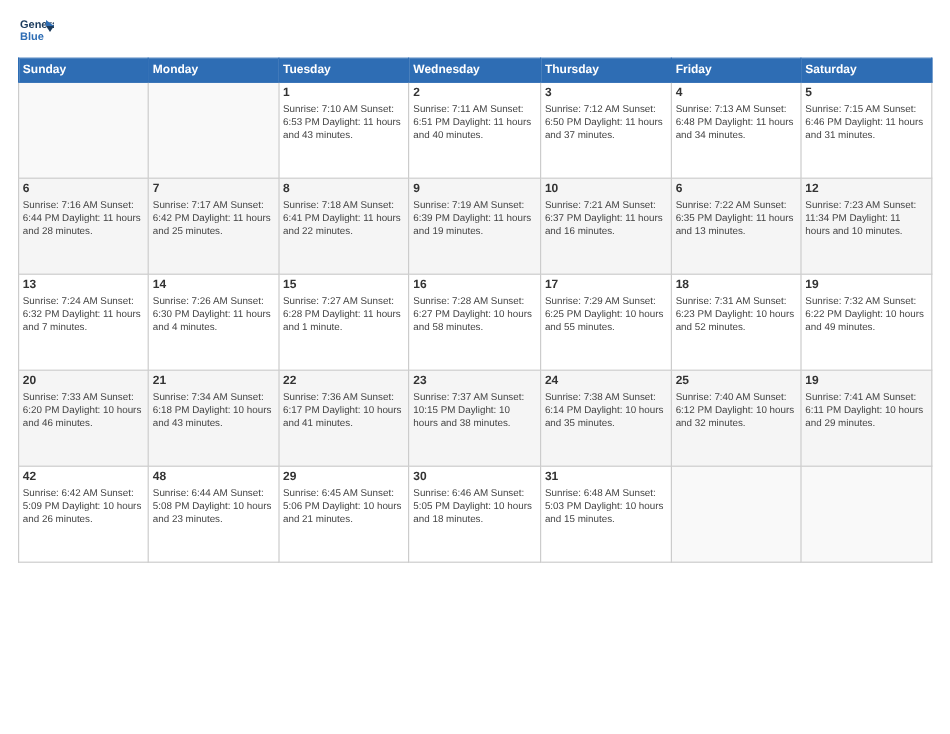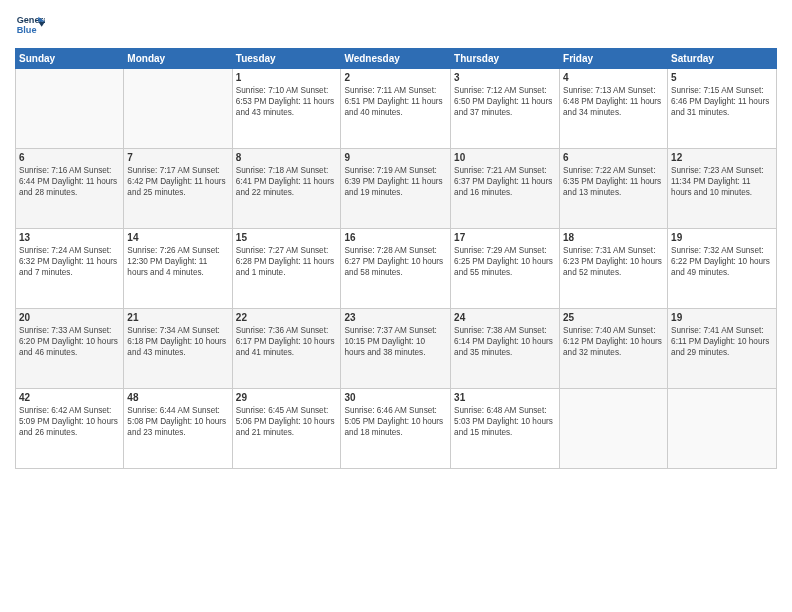--- a/index.html
+++ b/index.html
@@ -204,21 +204,21 @@
         <tr>
           <td>
             <span class="day-num">13</span>
             <div class="day-info">Sunrise: 7:24 AM
 Sunset: 6:32 PM
 Daylight: 11 hours and 7 minutes.</div>
           </td>
           <td>
             <span class="day-num">14</span>
             <div class="day-info">Sunrise: 7:26 AM
-Sunset: 12:30 PM
+Sunset: 6:30 PM
 Daylight: 11 hours and 4 minutes.</div>
           </td>
           <td>
             <span class="day-num">15</span>
             <div class="day-info">Sunrise: 7:27 AM
 Sunset: 6:28 PM
 Daylight: 11 hours and 1 minute.</div>
           </td>
           <td>
             <span class="day-num">16</span>

